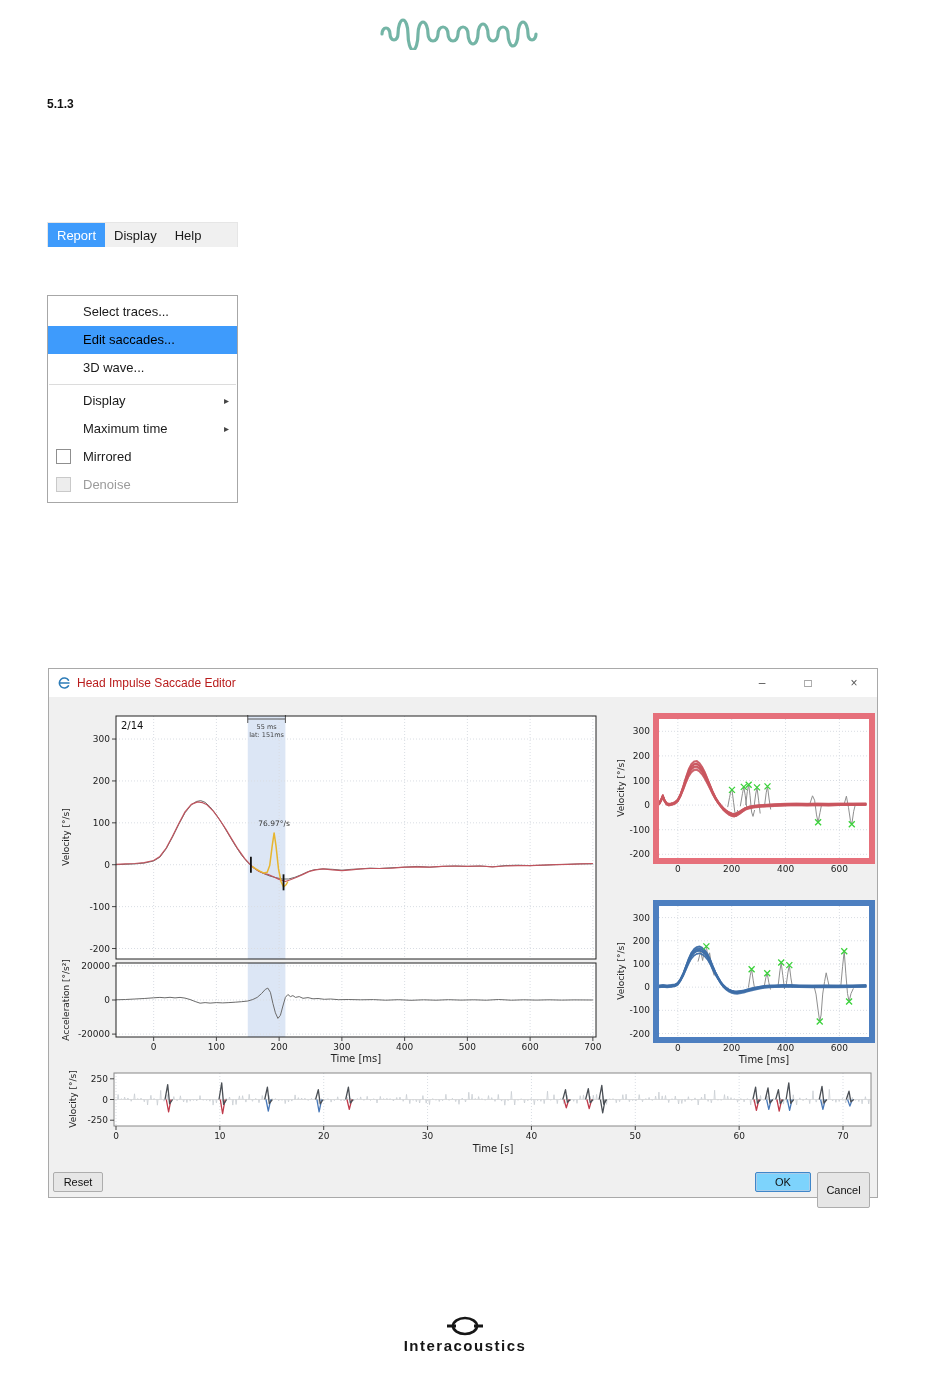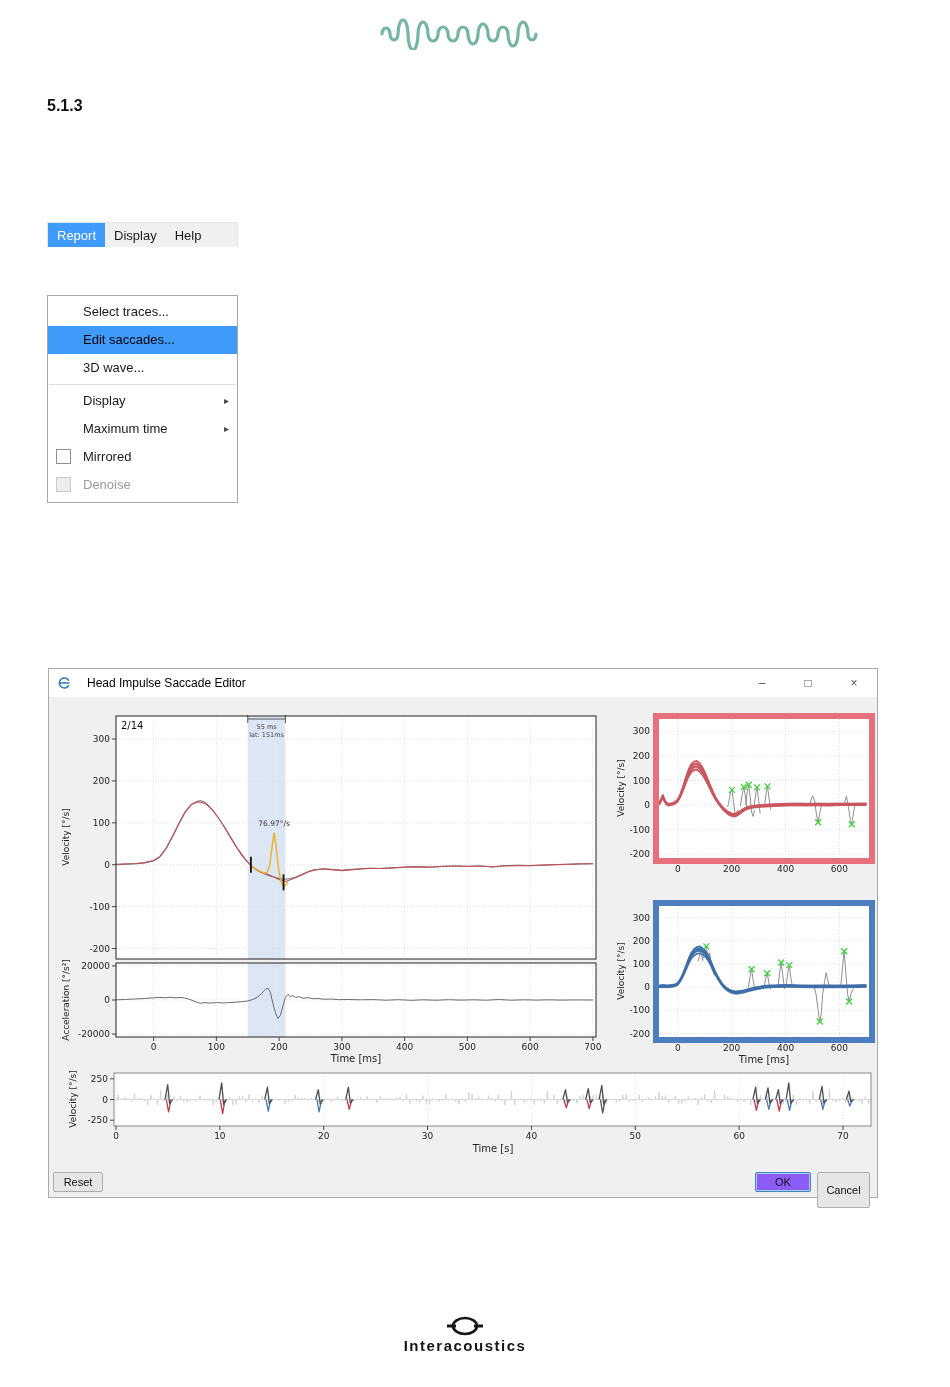--- a/index.html
+++ b/index.html
@@ -2,46 +2,46 @@
 <html><head>
 <meta charset="utf-8">
 <style>
   html,body{margin:0;padding:0;background:#ffffff;}
   #page{position:relative;width:950px;height:1387px;background:#fff;font-family:"Liberation Sans",sans-serif;overflow:hidden;}
 
   
   .header-logo{position:absolute;left:378px;top:6px;width:170px;height:44px;}
 
   
-  .section-heading{position:absolute;left:47px;top:97px;font-size:16px;font-weight:bold;color:#111;}
+  .section-heading{position:absolute;left:47px;top:97px;font-size:12px;font-weight:bold;color:#111;}
 
   
   .menu{position:absolute;left:47px;top:222px;width:191px;font-size:13px;color:#1a1a1a;}
   .menubar{height:24px;background:#f0f0f0;border:1px solid #e6e6e6;border-bottom:none;display:flex;align-items:stretch;}
   .menubar-item{display:flex;align-items:center;padding:0 9px;cursor:default;}
   .menubar-item.active{background:#3e9bfc;color:#fff;}
   .dropdown{position:relative;background:#fff;border:1px solid #a7a7a7;padding:2px 0 3px 0;margin-top:48px;}
   .dd-item{position:relative;height:28px;line-height:28px;padding-left:35px;white-space:nowrap;}
   .dd-item.hl{background:#3e9bfc;color:#000000;}
   .dd-item.disabled{color:#9b9b9b;}
   .dd-sep{border-top:1px solid #dcdcdc;margin:2px 1px;}
   .dd-arrow{position:absolute;right:8px;top:0;font-size:10px;color:#444;}
   .dd-check{position:absolute;left:8px;top:6px;width:15px;height:15px;background:#fff;border:1px solid #8f8f8f;box-sizing:border-box;}
   .dd-check.disabled{background:#ededed;border-color:#c9c9c9;}
 
   
   .dialog{position:absolute;left:48px;top:668px;width:828px;height:528px;background:#f0f0f0;border:1px solid #a9a9a9;box-sizing:content-box;}
   .titlebar{position:absolute;left:0;top:0;width:828px;height:28px;background:#ffffff;z-index:3;display:flex;align-items:center;}
   .app-icon{margin-left:8px;width:14px;height:14px;}
-  .title-text{margin-left:16px;font-size:12px;color:#000000;}
+  .title-text{margin-left:6px;font-size:12px;color:#b91c1c;}
   .win-controls{position:absolute;right:0;top:0;height:28px;display:flex;}
   .win-btn{width:46px;height:28px;display:flex;align-items:center;justify-content:center;font-size:12px;color:#555;}
   #charts{position:absolute;left:0;top:0;z-index:1;}
   .btn{position:absolute;z-index:4;font-size:11px;font-family:"Liberation Sans",sans-serif;background:#e6e6e6;border:1px solid #adadad;border-radius:2px;color:#111;display:flex;align-items:center;justify-content:center;box-sizing:border-box;}
-  .btn.focus{background:#8b5cf6;border:1px solid #3f86c9;box-shadow:0 0 0 1px #a8cdea inset;}
+  .btn.focus{background:#7dd3fc;border:1px solid #3f86c9;box-shadow:0 0 0 1px #a8cdea inset;}
 
   
   .footer{position:absolute;left:380px;top:1316px;width:170px;text-align:center;}
   .footer-symbol{display:block;margin:0 auto;width:36px;height:20px;}
   .footer-text{font-size:15px;font-weight:bold;color:#161616;letter-spacing:1.5px;margin-top:1px;}
 </style>
 </head>
 <body>
 
 <div id="page">

